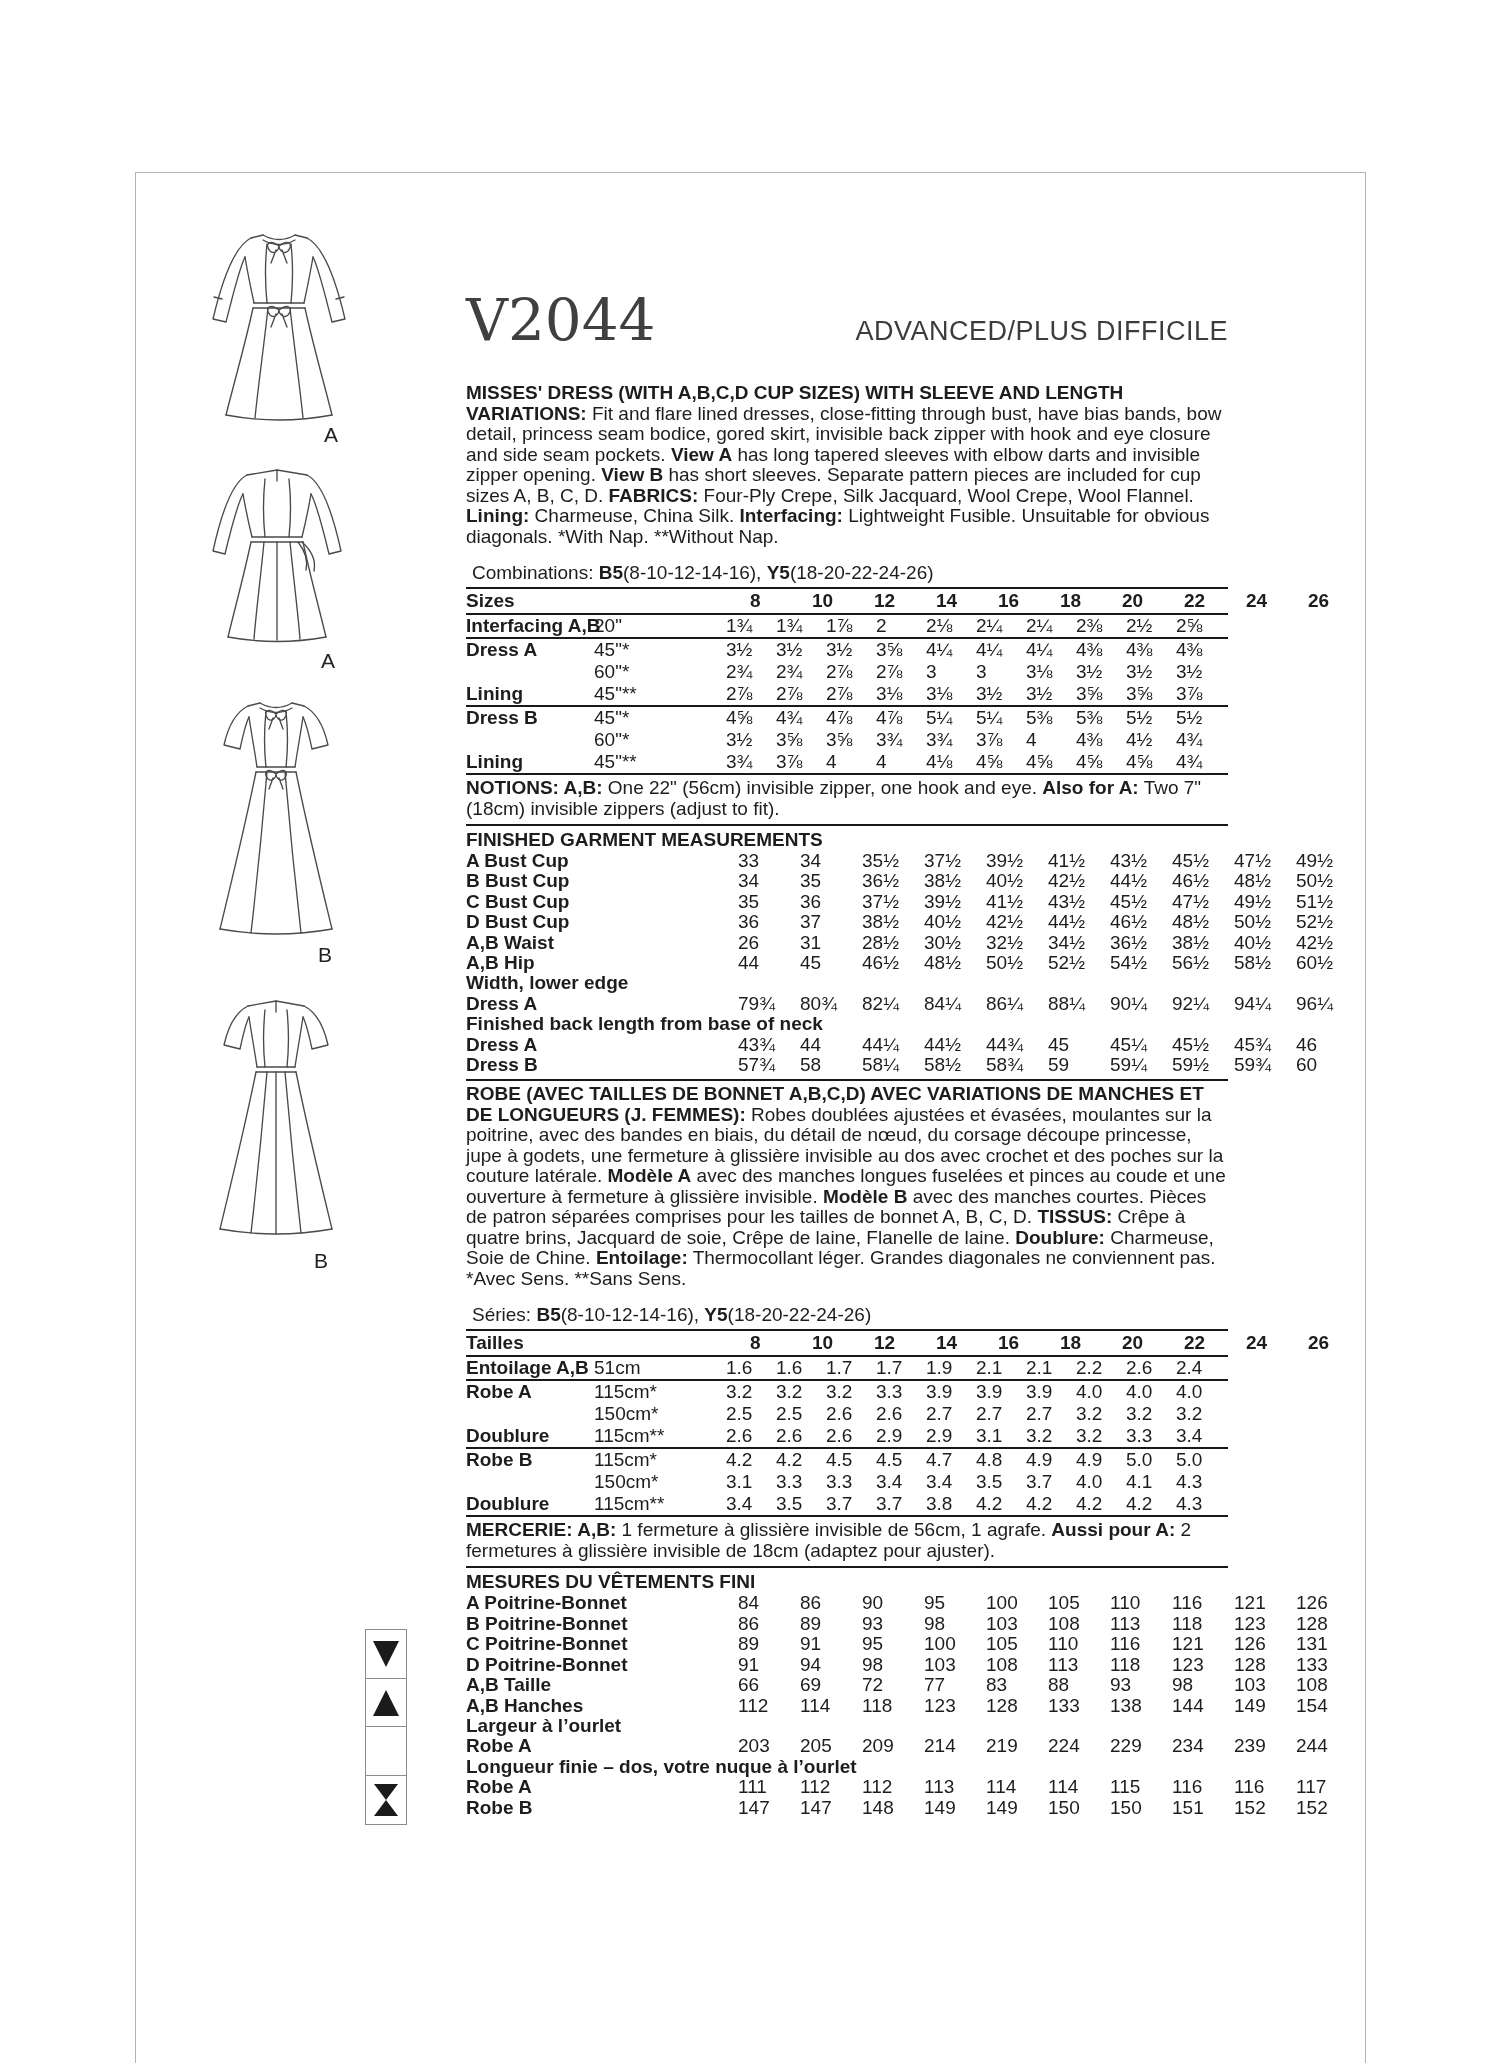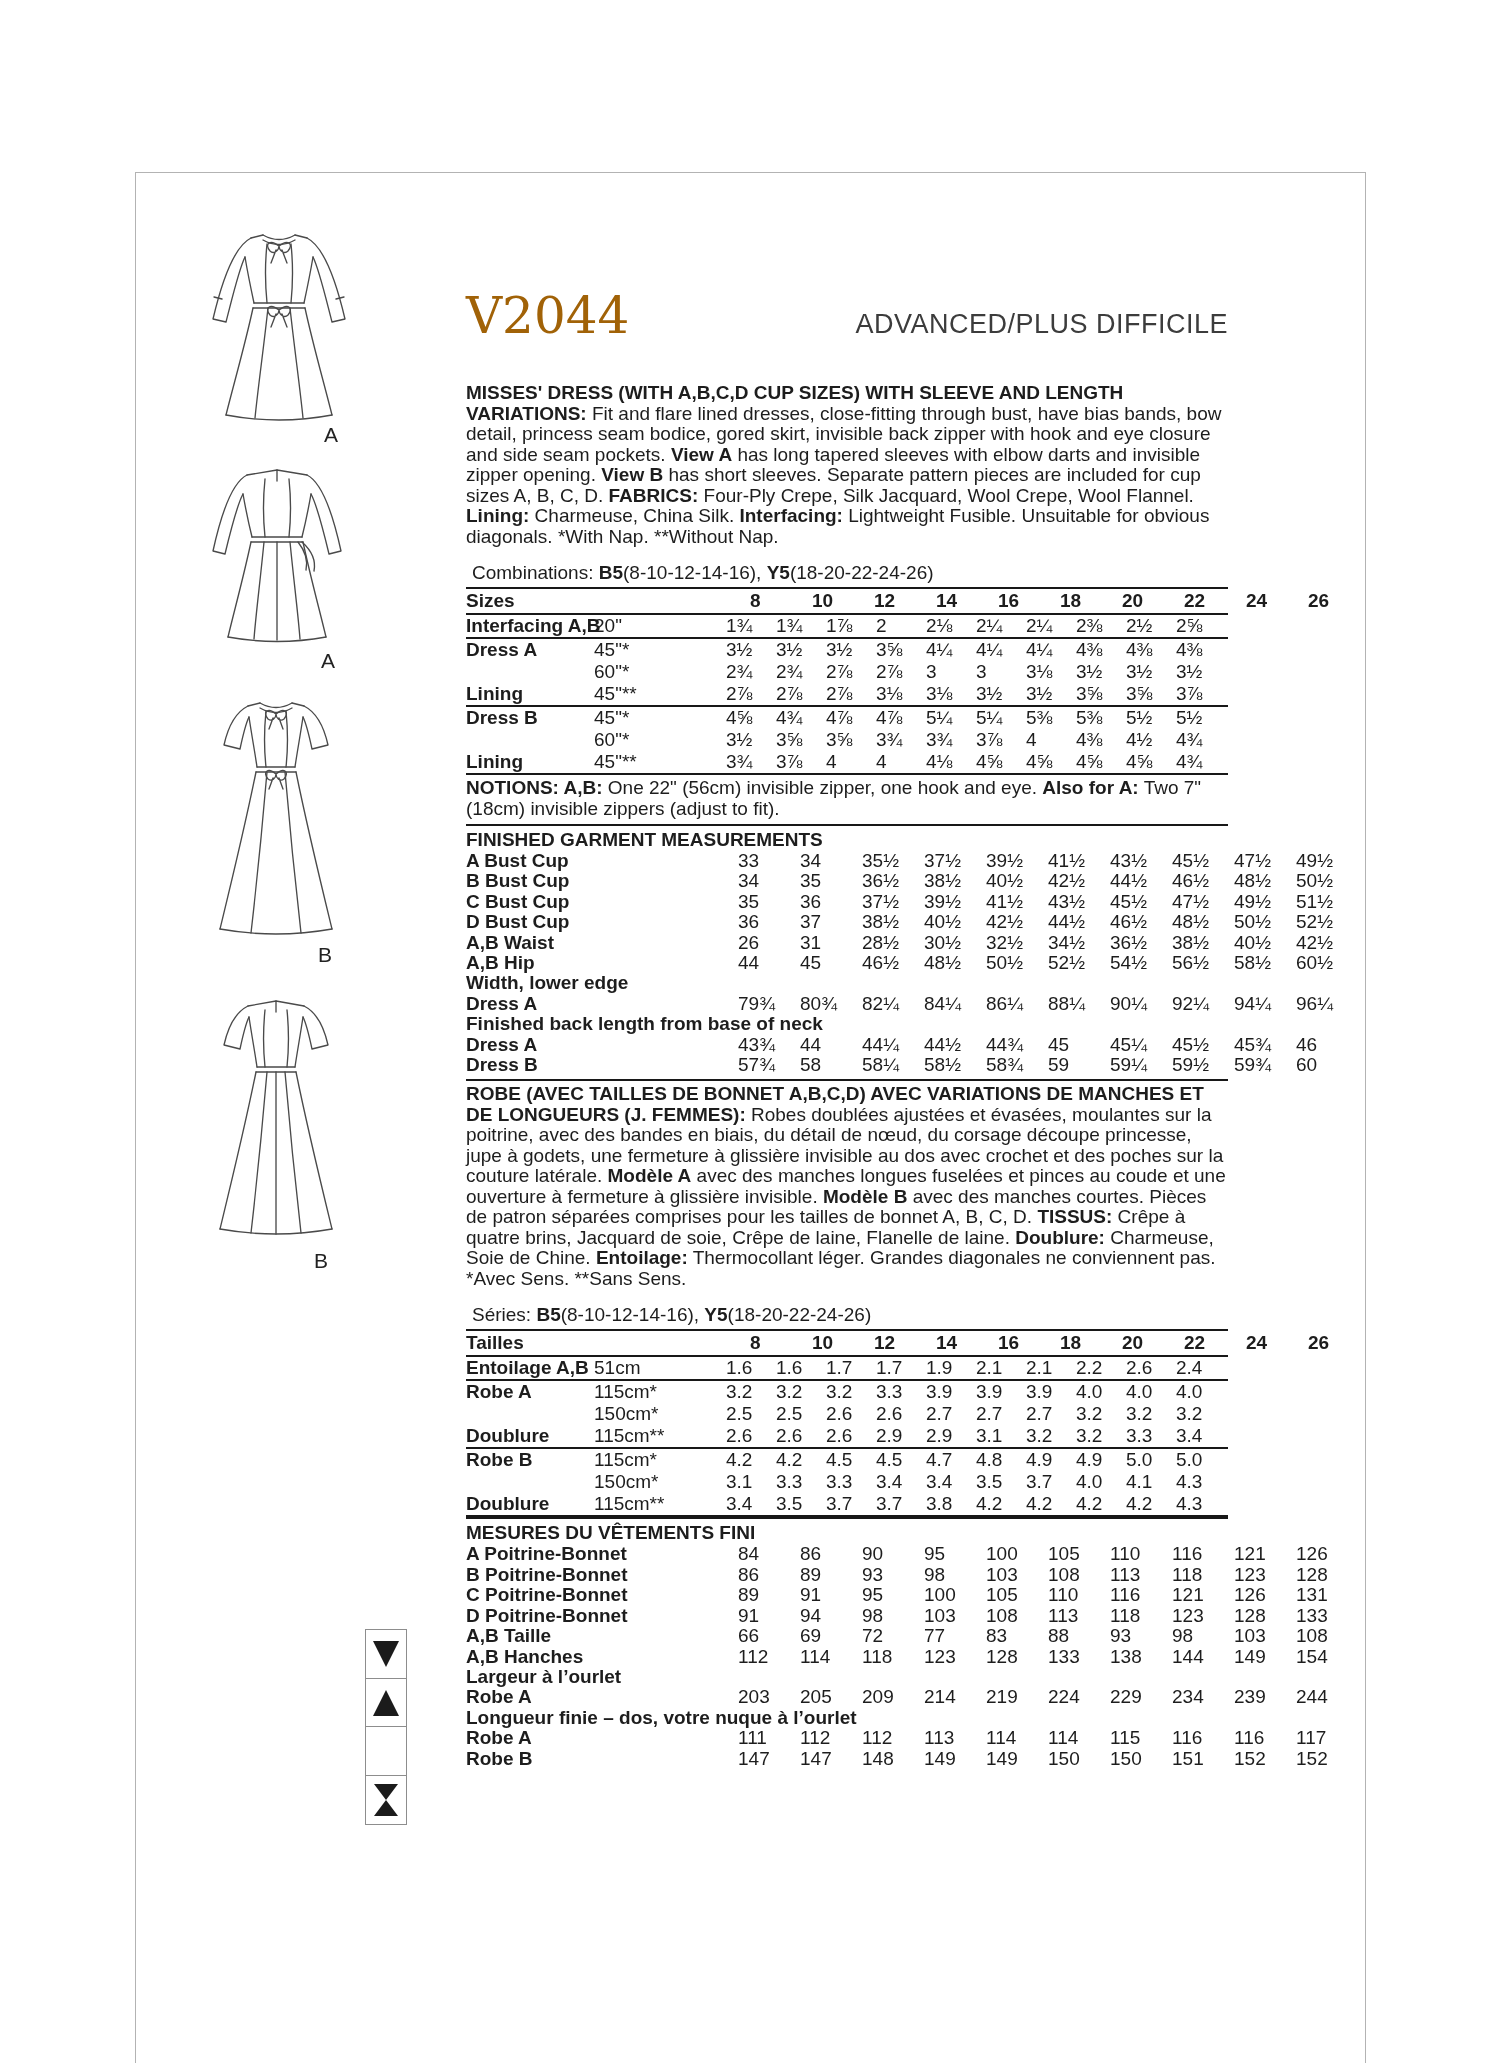--- a/index.html
+++ b/index.html
@@ -6,21 +6,21 @@
   body{width:1500px;height:2063px;position:relative;font-family:"Liberation Sans","DejaVu Sans",sans-serif;color:#1d1d1d;}
   .sheet{position:absolute;left:135px;top:172px;width:1229px;height:1890px;background:#fff;border:1px solid #b3b3b3;}
   .art{position:absolute;left:0;top:0;width:330px;height:1890px;}
   .fig{position:absolute;}
   .fig svg{display:block;}
   .viewlabel{position:absolute;font-size:21px;color:#222;}
   .symcol{position:absolute;left:229px;top:1458px;width:42px;}
   .symbox{width:40px;height:48px;border:1.6px solid #8d8d8d;margin-top:-1.6px;background:#fff;display:flex;align-items:center;justify-content:center;}
   .content{position:absolute;left:330px;top:118px;width:762px;}
   .titlerow{display:flex;justify-content:space-between;align-items:baseline;height:72px;}
-  .code{font-family:"DejaVu Serif","Liberation Serif",serif;font-size:50px;line-height:1;color:#a16207;}
+  .code{font-family:"DejaVu Serif","Liberation Serif",serif;font-size:58px;line-height:1;color:#404040;}
   .difficulty{font-size:27px;letter-spacing:.5px;color:#3c3c3c;}
   .para{font-size:19px;line-height:20.5px;margin:20px 0 0 0;}
   .combos{font-size:19px;line-height:21px;margin:15px 0 4px 6px;}
   .rule{border-top:2.3px solid #181818;height:0;margin:0;}
   .srow{display:grid;grid-template-columns:128px 132px repeat(10,50px);font-size:19px;line-height:22px;}
   .srow.head{line-height:24px;gap:12px;}
   .frow{display:grid;grid-template-columns:260px repeat(10,50px);font-size:19px;line-height:20.4px;gap:12px;}
   .fgmtitle{font-size:19px;font-weight:bold;line-height:22px;}
   .flab.span{grid-column:1/-1;}
   .b{font-weight:bold;}
@@ -533,20 +533,21 @@
           <div class="cell ">3.8</div>
           <div class="cell ">4.2</div>
           <div class="cell ">4.2</div>
           <div class="cell ">4.2</div>
           <div class="cell ">4.2</div>
           <div class="cell ">4.3</div>
         </div>
         <div class="rule"></div>
       </div>
 
+    <p class="note"><b>MERCERIE: A,B:</b><span> 1 fermeture à glissière invisible de 56cm, 1 agrafe. </span><b>Aussi pour A:</b><span> 2 fermetures à glissière invisible de 18cm (adaptez pour ajuster).</span></p>
     <div class="rule"></div>
 
     <div class="fgmblock">
         <div class="fgmtitle">MESURES DU VÊTEMENTS FINI</div>
         <div class="frow">
           <div class="cell flab b">A Poitrine-Bonnet</div>
           <div class="cell ">84</div>
           <div class="cell ">86</div>
           <div class="cell ">90</div>
           <div class="cell ">95</div>

